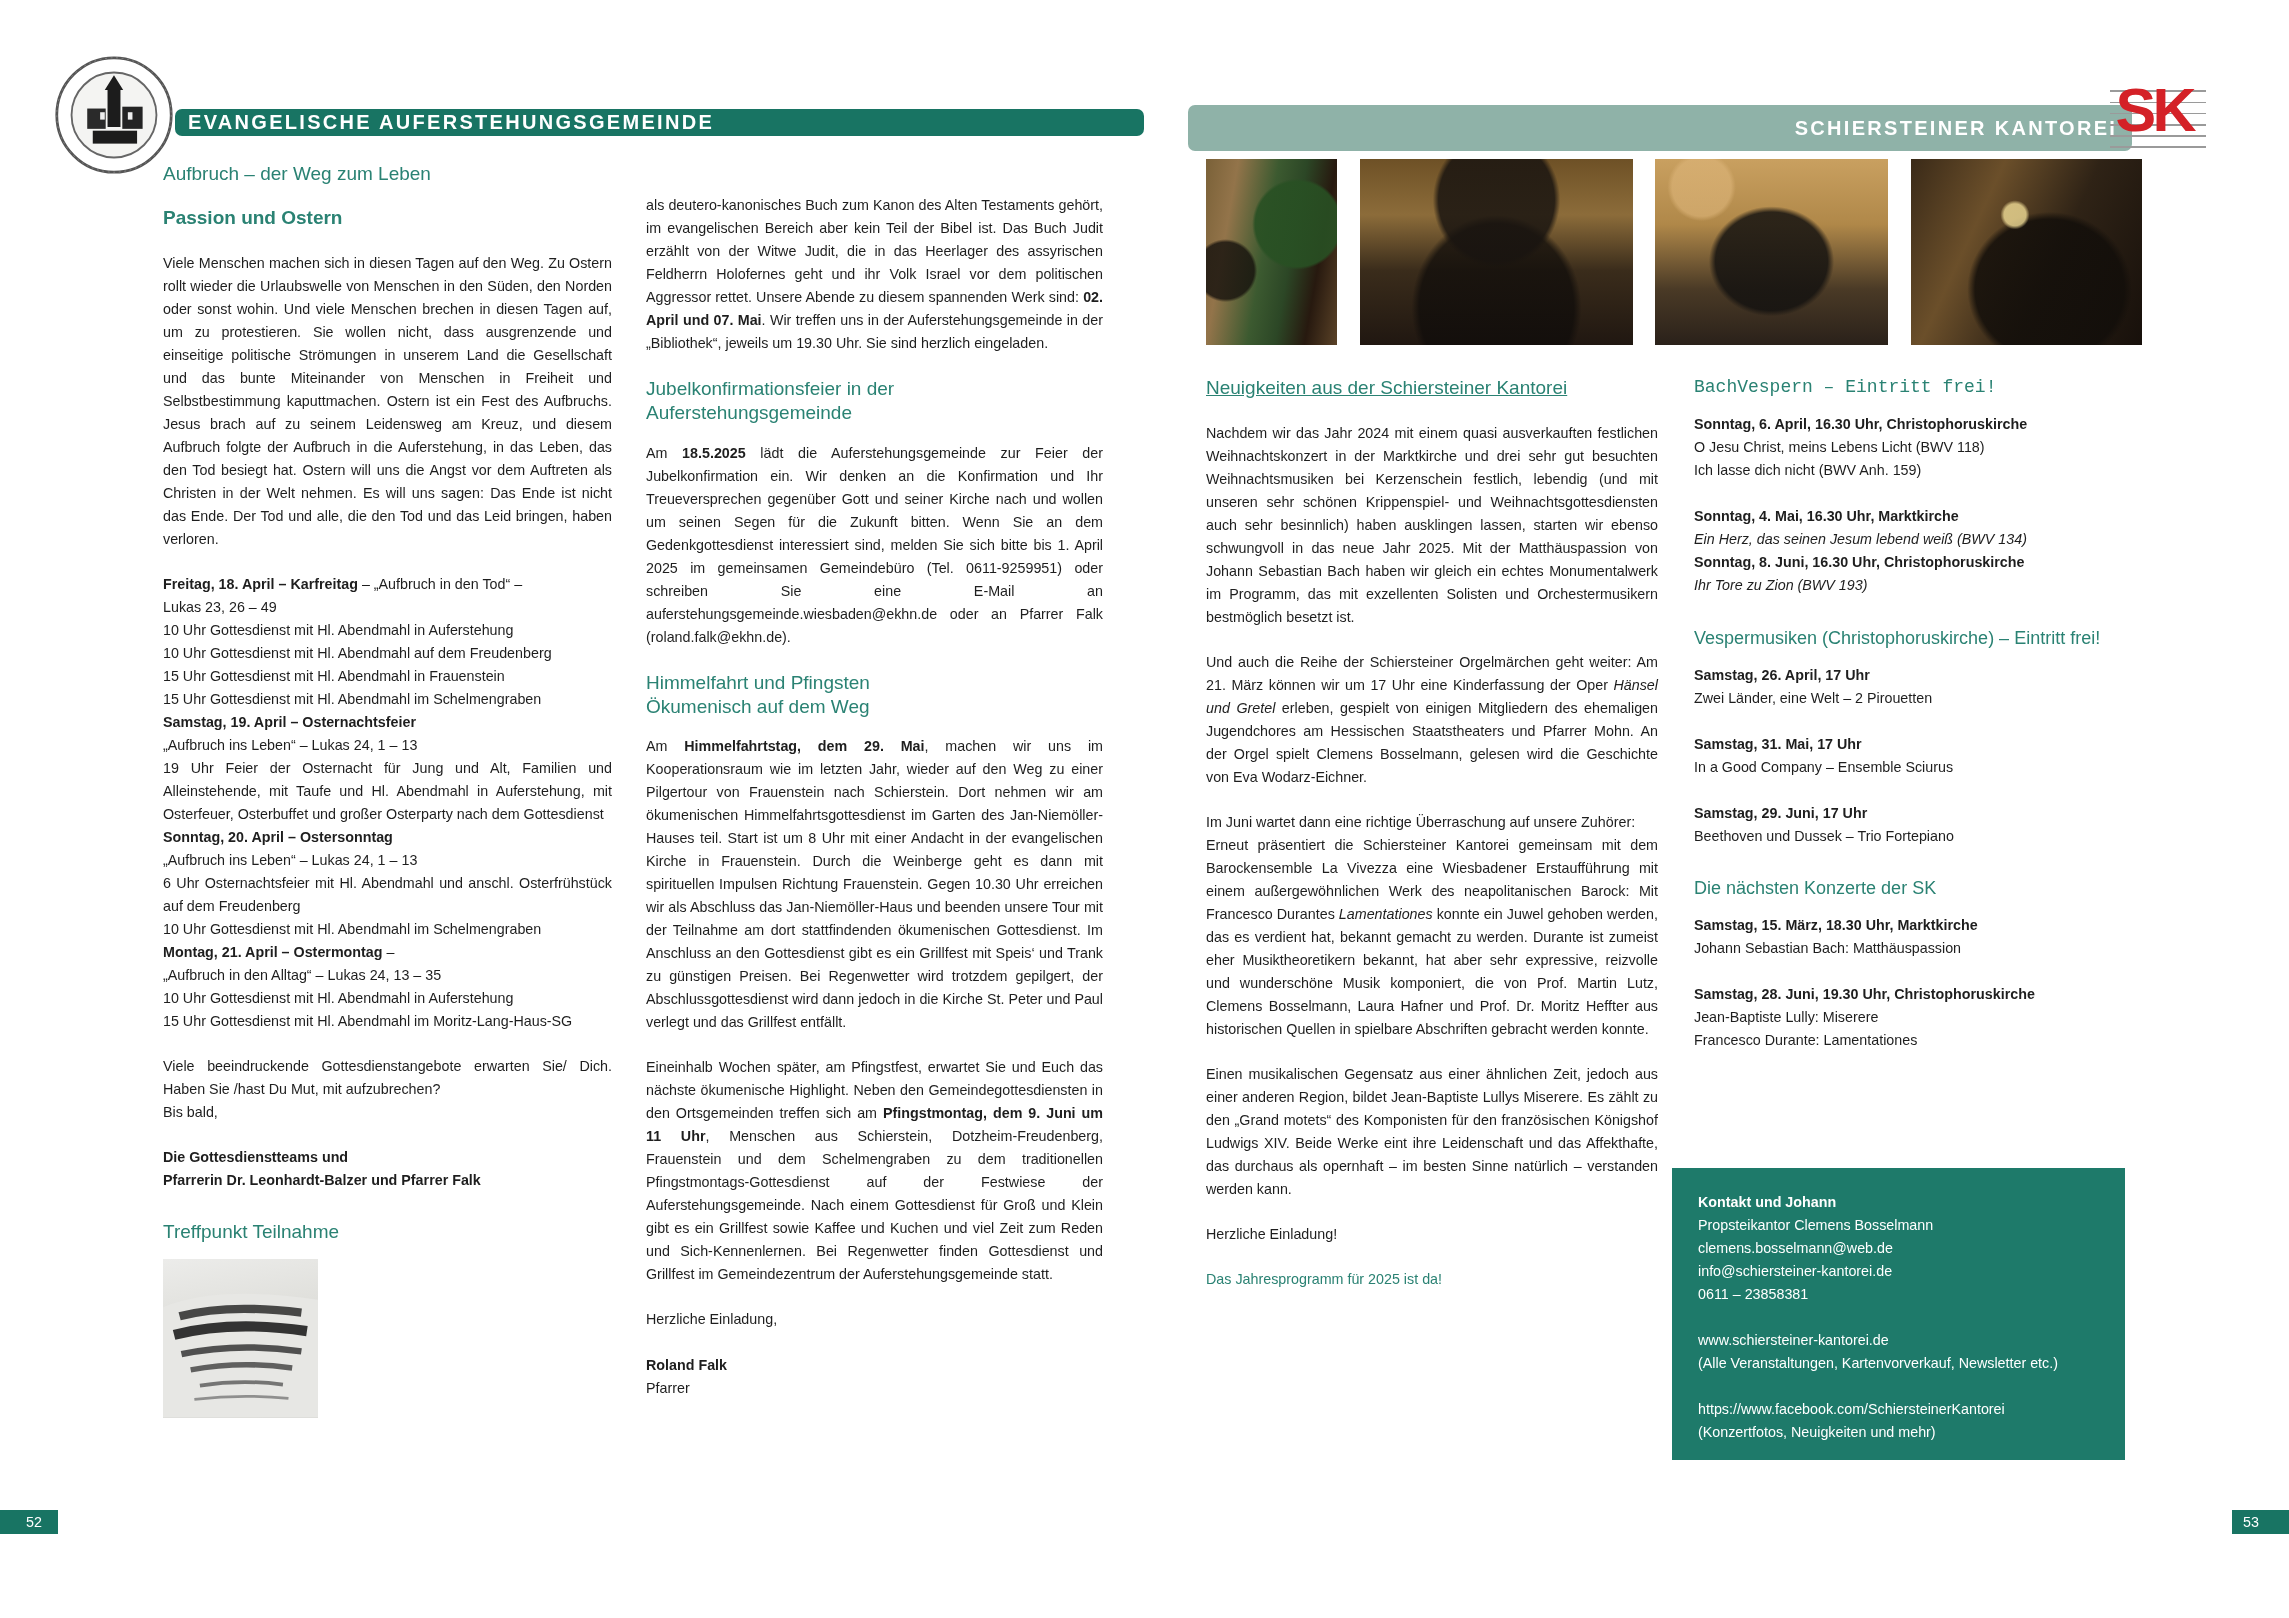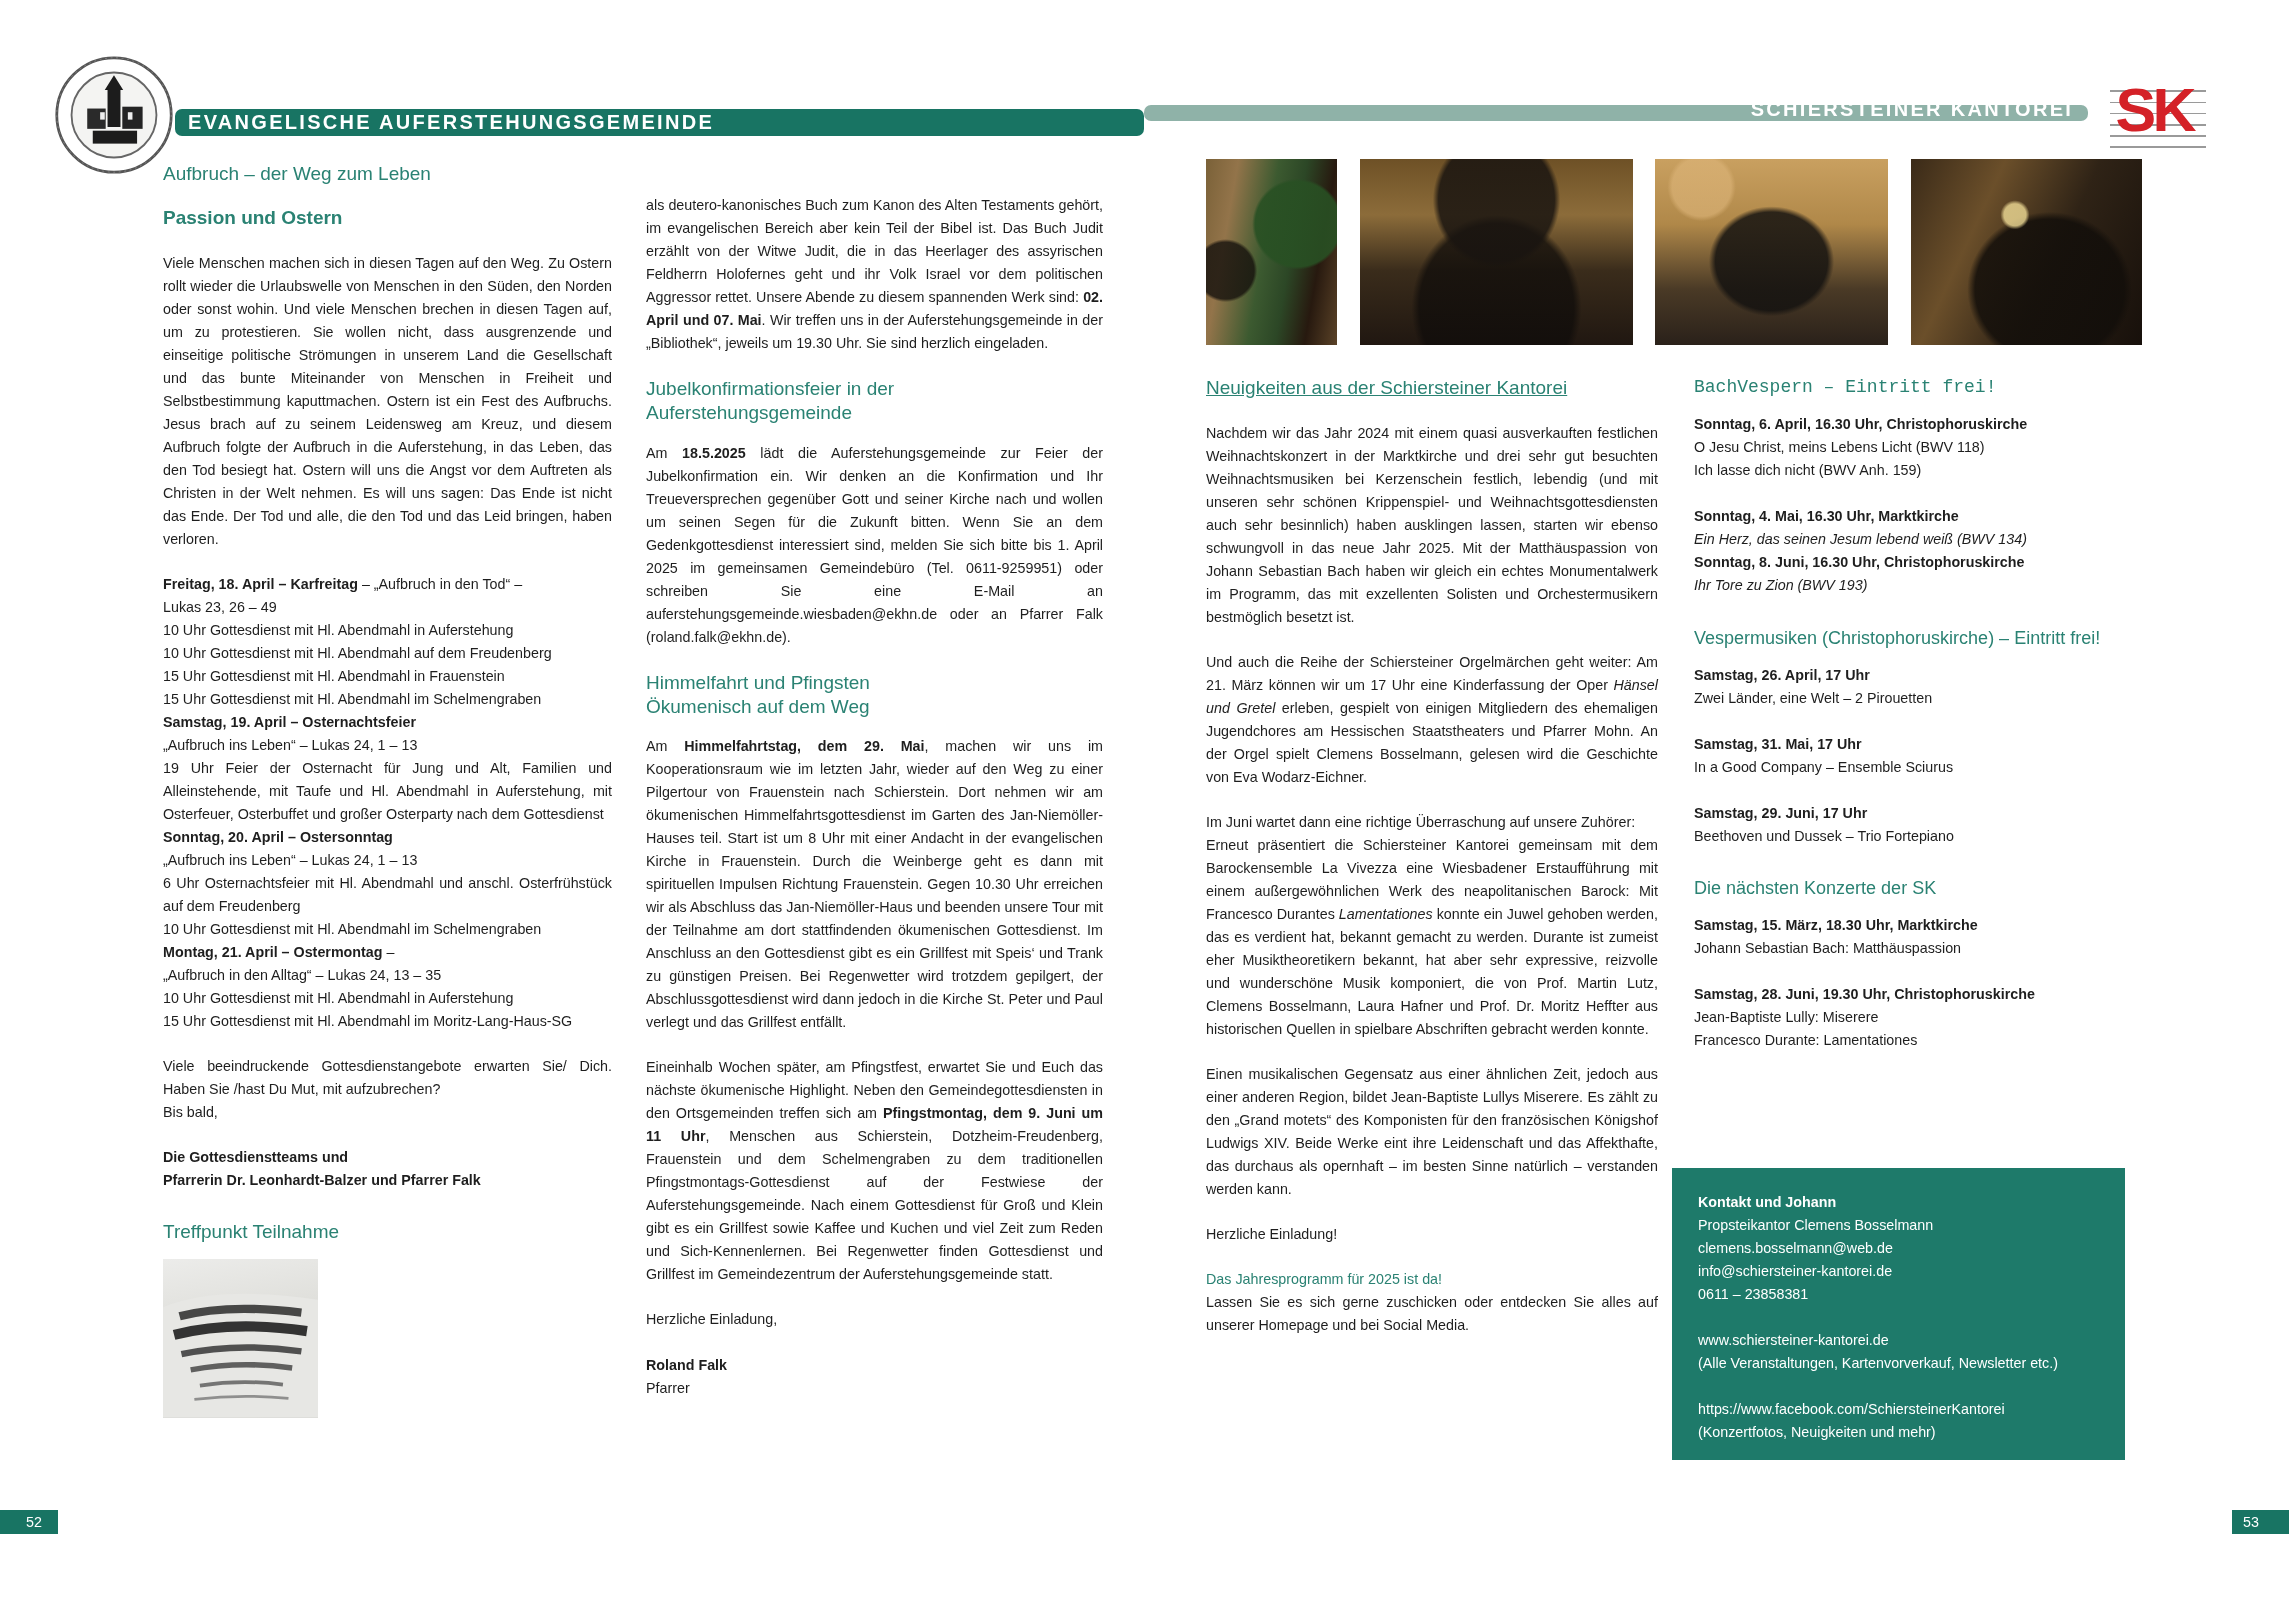--- a/index.html
+++ b/index.html
@@ -2,21 +2,21 @@
 <html style="font-size:14.8px"><head>
 <meta charset="utf-8">
 <style>
   html,body{margin:0;padding:0;background:#ffffff;}
   #canvas{position:relative;width:2290px;height:1619px;background:#ffffff;overflow:hidden;
           font-family:"Liberation Sans","DejaVu Sans",sans-serif;color:#1e1e1e;}
   .abs{position:absolute;}
   
   .bar{color:#fff;font-weight:700;font-size:20px;letter-spacing:2.3px;display:flex;align-items:center;border-radius:7px;}
   #bar-left{left:175px;top:109px;width:969px;height:27px;background:#187463;padding-left:13px;box-sizing:border-box;}
-  #bar-right{left:1144px;top:105px;width:944px;height:16px;background:#8fb2a8;justify-content:flex-end;padding-right:14.8px;box-sizing:border-box;align-items:flex-end;}
+  #bar-right{left:1188px;top:105px;width:944px;height:46px;background:#8fb2a8;justify-content:flex-end;padding-right:14.8px;box-sizing:border-box;}
   
   #gemeinde-logo{left:54px;top:55px;width:120px;height:120px;}
   
   #sk-logo{left:2110px;top:83px;width:96px;height:65px;}
   #sk-logo .staff{position:absolute;left:0;width:100%;height:1.8px;background:#9a9a9a;}
   #sk-logo .sk{position:absolute;left:5.5px;top:-5.5px;font-size:61px;font-weight:700;color:#d42127;letter-spacing:-3.7px;line-height:65px;}
   
   #photos{left:1206px;top:159px;width:936px;height:186px;display:flex;justify-content:space-between;}
   .photo{height:186px;}
   .photo.p1{width:131px;background:
@@ -187,21 +187,20 @@
 
   <div class="col" id="col3">
     <div class="h-teal" style="margin-bottom:22px;text-decoration:underline;">Neuigkeiten aus der Schiersteiner Kantorei</div>
     <p class="para">Nachdem wir das Jahr 2024 mit einem quasi ausverkauften festlichen Weihnachtskonzert in der Marktkirche und drei sehr gut besuchten Weihnachtsmusiken bei Kerzenschein festlich, lebendig (und mit unseren sehr schönen Krippenspiel- und Weihnachtsgottesdiensten auch sehr besinnlich) haben ausklingen lassen, starten wir ebenso schwungvoll in das neue Jahr 2025. Mit der Matthäuspassion von Johann Sebastian Bach haben wir gleich ein echtes Monumentalwerk im Programm, das mit exzellenten Solisten und Orchestermusikern bestmöglich besetzt ist.</p>
     <p class="para"><span>Und auch die Reihe der Schiersteiner Orgelmärchen geht weiter: Am 21. März können wir um 17 Uhr eine Kinderfassung der Oper </span><span class="iseg">Hänsel und Gretel</span><span> erleben, gespielt von einigen Mitgliedern des ehemaligen Jugendchores am Hessischen Staatstheaters und Pfarrer Mohn. An der Orgel spielt Clemens Bosselmann, gelesen wird die Geschichte von Eva Wodarz-Eichner.</span></p>
     <p class="para nogap">Im Juni wartet dann eine richtige Überraschung auf unsere Zuhörer:</p>
     <p class="para"><span>Erneut präsentiert die Schiersteiner Kantorei gemeinsam mit dem Barockensemble La Vivezza eine Wiesbadener Erstaufführung mit einem außergewöhnlichen Werk des neapolitanischen Barock: Mit Francesco Durantes </span><span class="iseg">Lamentationes</span><span> konnte ein Juwel gehoben werden, das es verdient hat, bekannt gemacht zu werden. Durante ist zumeist eher Musiktheoretikern bekannt, hat aber sehr expressive, reizvolle und wunderschöne Musik komponiert, die von Prof. Martin Lutz, Clemens Bosselmann, Laura Hafner und Prof. Dr. Moritz Heffter aus historischen Quellen in spielbare Abschriften gebracht werden konnte.</span></p>
     <p class="para">Einen musikalischen Gegensatz aus einer ähnlichen Zeit, jedoch aus einer anderen Region, bildet Jean-Baptiste Lullys Miserere. Es zählt zu den „Grand motets“ des Komponisten für den französischen Königshof Ludwigs XIV. Beide Werke eint ihre Leidenschaft und das Affekthafte, das durchaus als opernhaft – im besten Sinne natürlich – verstanden werden kann.</p>
     <p class="para nogap">Herzliche Einladung!</p>
     <div class="teal-line">Das Jahresprogramm für 2025 ist da!</div>
-    <p class="para nogap">Lassen Sie es sich gerne zuschicken oder entdecken Sie alles auf unserer Homepage und bei Social Media.</p>
   </div>
 
   <div class="col" id="col4">
       <div class="ln h"><span>BachVespern – Eintritt frei!</span></div>
       <div class="ln b"><span class="bseg">Sonntag, 6. April, 16.30 Uhr, Christophoruskirche</span></div>
       <div class="ln n"><span>O Jesu Christ, meins Lebens Licht (BWV 118)</span></div>
       <div class="ln n"><span>Ich lasse dich nicht (BWV Anh. 159)</span></div>
       <div class="ln g"><span></span></div>
       <div class="ln b"><span class="bseg">Sonntag, 4. Mai, 16.30 Uhr, Marktkirche</span></div>
       <div class="ln i"><span class="iseg">Ein Herz, das seinen Jesum lebend weiß (BWV 134)</span></div>

